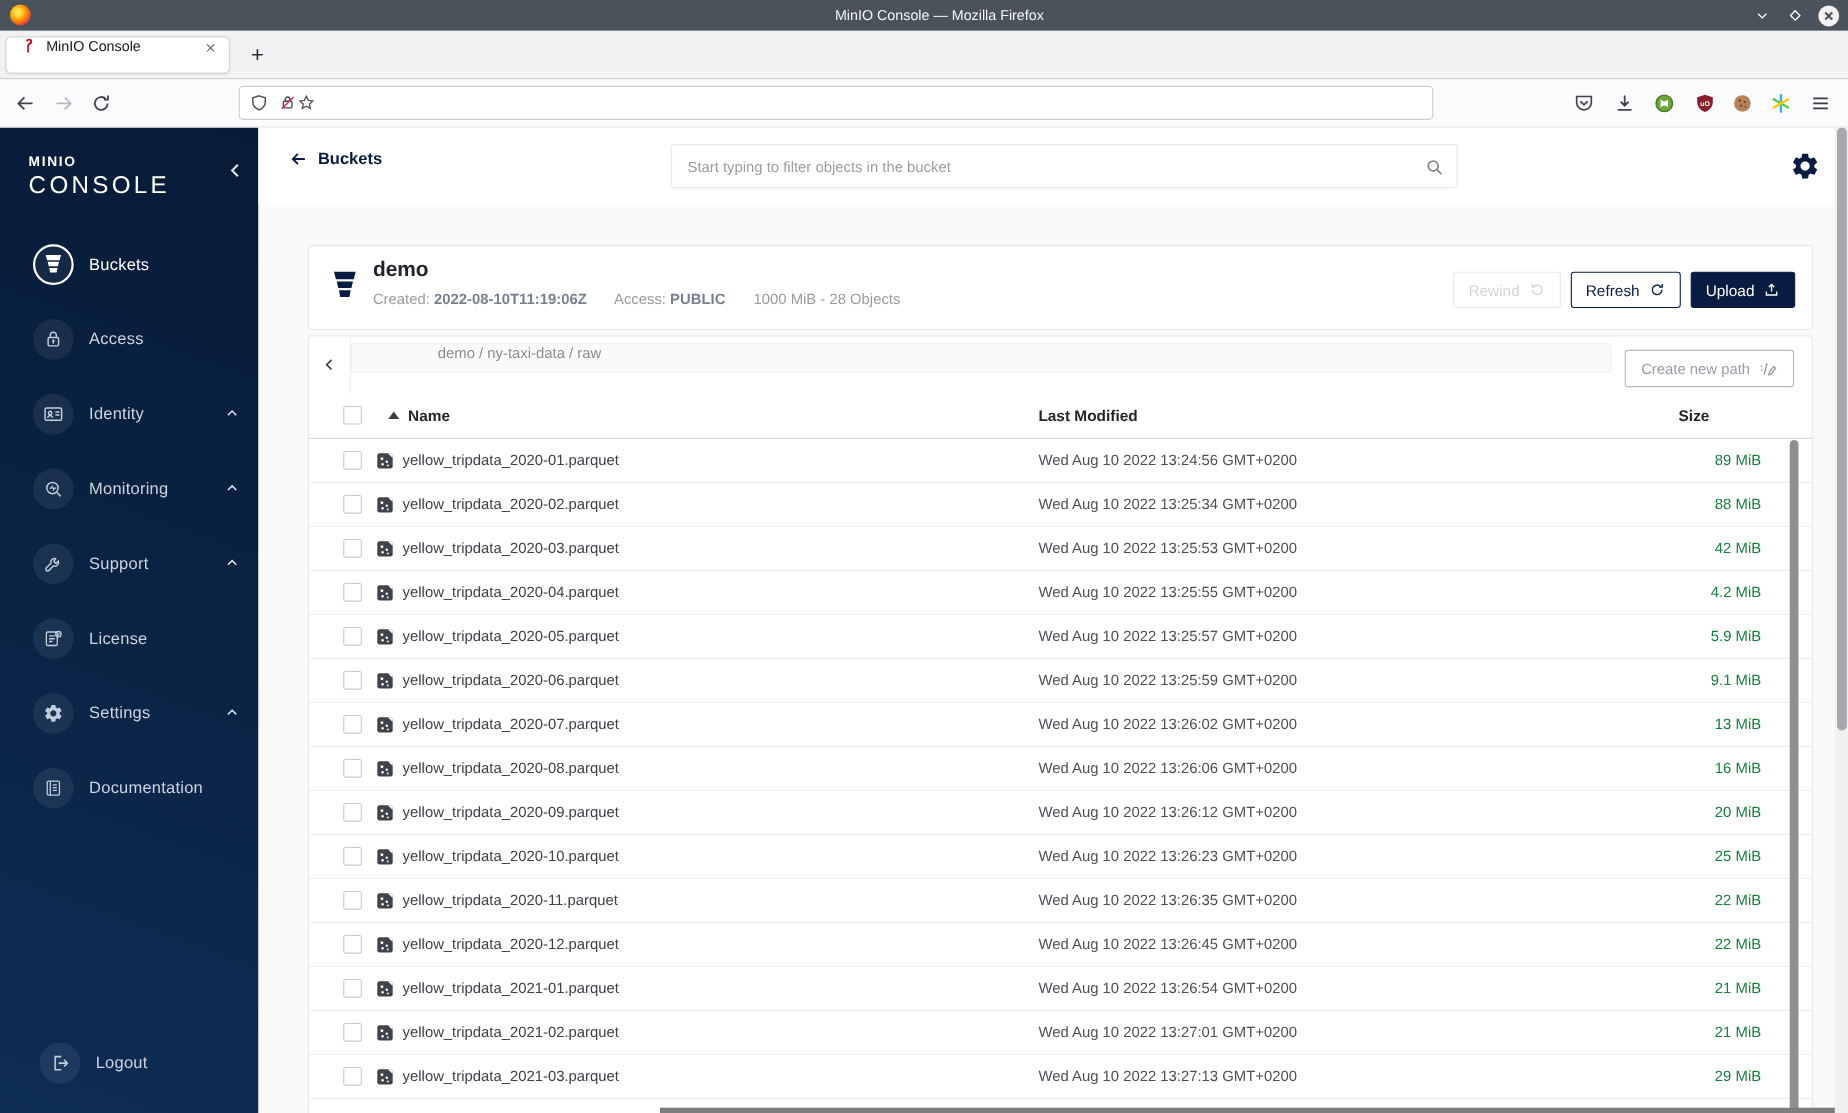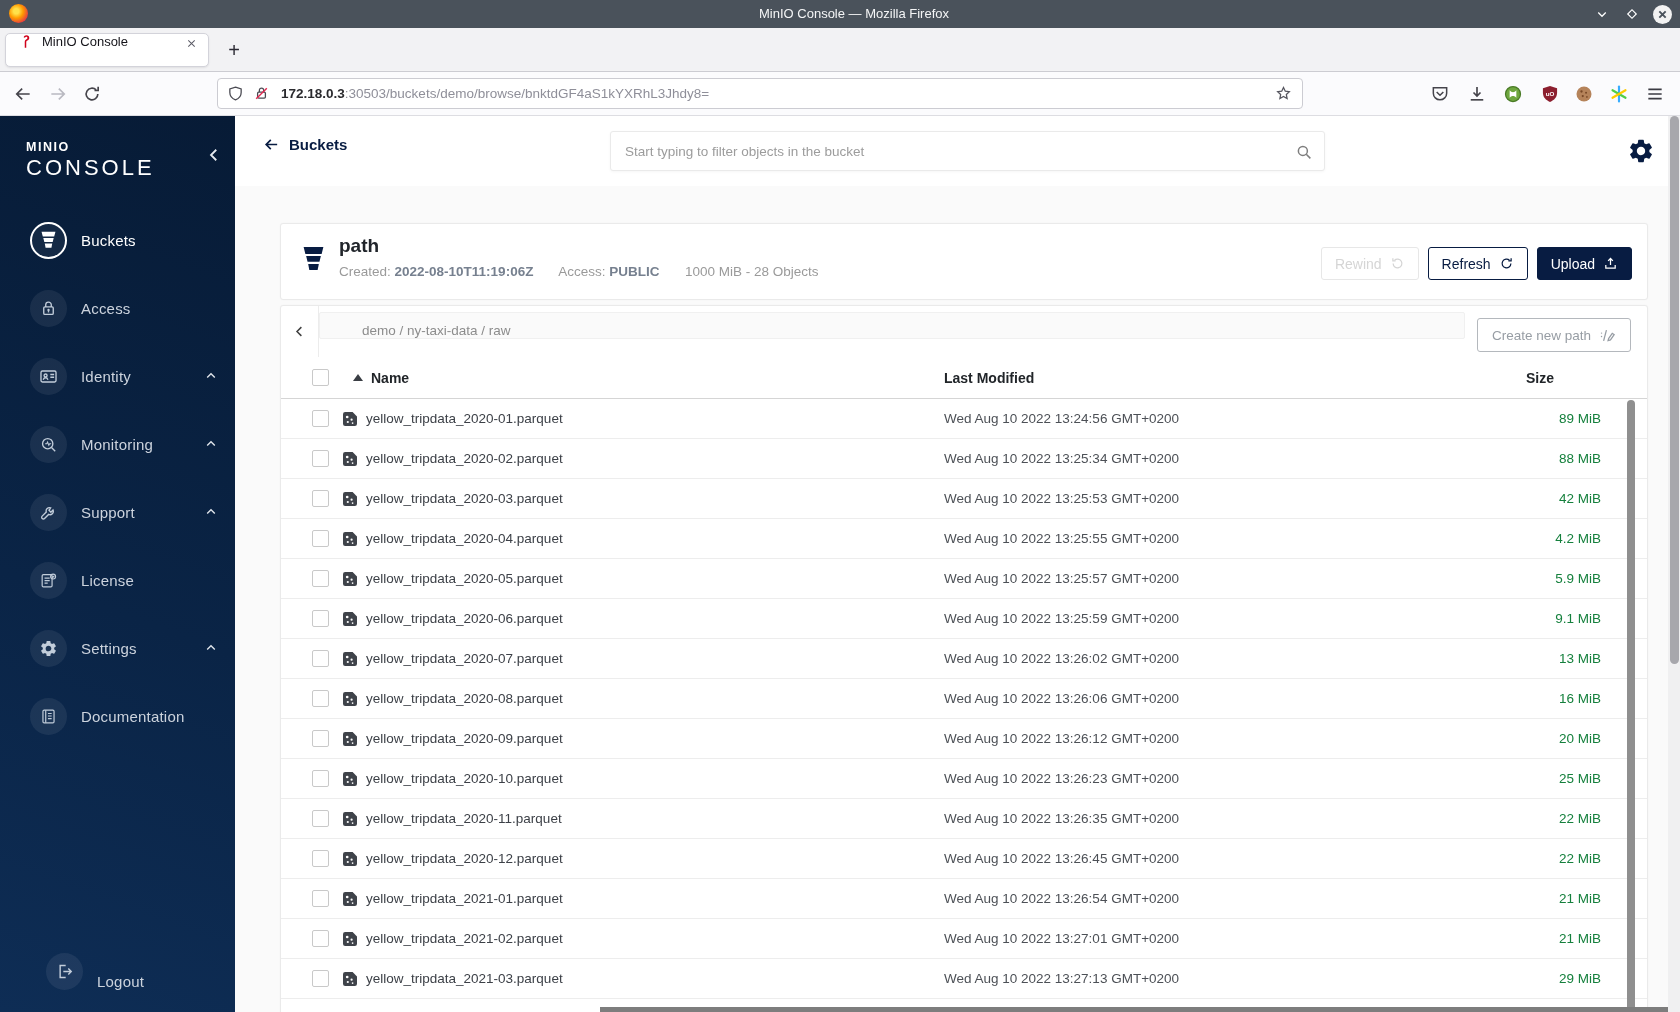--- a/index.html
+++ b/index.html
@@ -52,21 +52,21 @@
   .side-menu { position:absolute; left:0; top:90px; width:235px; }
   .side-item { position:relative; height:68px; display:flex; align-items:center; padding-left:30px; cursor:default; }
   .side-ico { width:37px; height:37px; border-radius:50%; background:rgba(255,255,255,.07);
     display:flex; align-items:center; justify-content:center; color:#c2cdda; flex:none; }
   .side-ico svg { width:19px; height:19px; }
   .side-item.active .side-ico { border:2px solid #fff; background:rgba(255,255,255,.05); color:#fff; }
   .side-label { margin-left:14px; font-size:15px; color:#ccd3dd; letter-spacing:.2px; }
   .side-item.active .side-label { color:#fff; }
   .side-caret { position:absolute; right:17px; top:50%; margin-top:-7px; width:14px; height:14px; color:#dfe4ea; }
   .side-logout { position:absolute; left:0; bottom:22px; width:221px; height:48px;
-    display:flex; align-items:flex-end; padding-left:46px; }
+    display:flex; align-items:center; padding-left:36px; }
 
   .main { position:absolute; left:235px; top:0; width:1445px; height:896px; background:#fafafa; }
   .main-header { position:absolute; left:0; top:0; width:1445px; height:70px; background:#fff; }
   .back-link { position:absolute; left:28px; top:20px; display:flex; align-items:center; gap:9px;
     color:#081C42; font-size:15px; font-weight:bold; }
   .back-link .bk { width:17px; height:17px; }
   .searchbox { position:absolute; left:375px; top:15px; width:715px; height:40px; background:#fff;
     border:1px solid #eaeaea; border-radius:3px; box-shadow:0 1px 3px rgba(0,0,0,.04); }
   .searchbox input { position:absolute; left:0; top:0; width:100%; height:100%; border:0; outline:none;
     background:transparent; padding:0 40px 0 14px; font-size:13.5px; color:#444;
@@ -90,21 +90,21 @@
   .btn svg { width:15px; height:15px; }
   .btn-disabled { border-color:#e7e7e7; color:#d5d5d5; }
   .btn-primary { background:#081C42; border-color:#081C42; color:#fff; }
 
   .card-browse { top:189px; height:900px; }
   .crumb-row { position:relative; height:51px; }
   .crumb-back { position:absolute; left:0; top:0; width:38px; height:51px; border-right:1px solid #ececec;
     display:flex; align-items:center; justify-content:center; color:#3f3f3f; }
   .crumb-back svg { width:15px; height:15px; }
   .crumb-strip { position:absolute; left:38px; top:6px; width:1146px; height:27px; background:#fafafa;
-    border:1px solid #f0f0f0; border-radius:2px; display:flex; align-items:flex-end; }
+    border:1px solid #f0f0f0; border-radius:2px; display:flex; align-items:flex-start;padding-left:36px; }
   .crumb-text { margin-left:42px; font-size:13.5px; color:#8c8c8c; }
   .create-path { position:absolute; right:16px; top:12px; height:34px; border:1px solid #b4b8bd;
     border-radius:3px; background:#fff; color:#979da4; font-size:13.5px; display:flex;
     align-items:center; padding:0 14px; gap:8px; font-family:"Liberation Sans", sans-serif; }
   .create-path svg { width:17px; height:17px; }
 
   .table-head { position:relative; height:42px; border-bottom:1px solid #d5d5d5; font-size:14px;
     font-weight:bold; color:#212529; }
   .cbx { position:absolute; left:31px; top:50%; margin-top:-9px; width:17px; height:17px;
     border:1.5px solid #c9c9c9; border-radius:2px; background:#fff; }
@@ -192,21 +192,20 @@
           <path d="M12 3l8 2.5v5c0 5-3.2 8.6-8 10.5-4.8-1.9-8-5.5-8-10.5v-5z"></path>
         </svg>
     </span>
     <span class="url-ico">
       <svg viewBox="0 0 24 24" fill="none" stroke="currentColor" stroke-width="1.8">
           <rect x="6.5" y="10" width="11" height="8.5" rx="1.5"></rect>
           <path d="M9 10V7.5a3 3 0 0 1 6 0V10"></path>
           <path d="M4.5 19.5l15-15" stroke="#e22850" stroke-width="2"></path>
         </svg>
     </span>
-    <span class="url-text"><b class="url-host">172.18.0.3</b><span>:30503/buckets/demo/browse/bnktdGF4aS1kYXRhL3Jhdy8=</span></span>
     <span class="url-star">
       <svg viewBox="0 0 24 24" fill="none" stroke="currentColor" stroke-width="1.8">
           <path d="M12 3.6l2.5 5.2 5.7.7-4.2 4 1.1 5.6-5.1-2.8-5.1 2.8 1.1-5.6-4.2-4 5.7-.7z"></path>
         </svg>
     </span>
   </div>
   <span class="ext-ico" style="left:1430px; color:#45444b;">
     <svg viewBox="0 0 24 24" fill="none" stroke="currentColor" stroke-width="1.8">
         <path d="M4 4.5h16V11a8 8 0 0 1-16 0z"></path>
         <path d="M8 9.5l4 4 4-4"></path>
@@ -403,21 +402,21 @@
     </div>
 
     <div class="card card-bucket">
       <span class="bkt-ico" style="color:#081C42">
           <svg viewBox="0 0 24 26" fill="currentColor">
             <path d="M2.5 1h19l-1.7 6.6H4.2z"></path>
             <path d="M4.9 9.6h14.2l-1.4 5.6H6.3z"></path>
             <path d="M6.9 17.2h10.2l-1.1 5.8H8z"></path>
           </svg>
         </span>
-      <div class="bkt-name">path</div>
+      <div class="bkt-name">demo</div>
       <div class="bkt-meta">
         <span>Created:</span>
         <b>2022-08-10T11:19:06Z</b>
         <span class="sp"></span>
         <span>Access:</span>
         <b>PUBLIC</b>
         <span class="sp"></span>
         <span>1000 MiB - 28 Objects</span>
       </div>
       <div class="bkt-btns">

